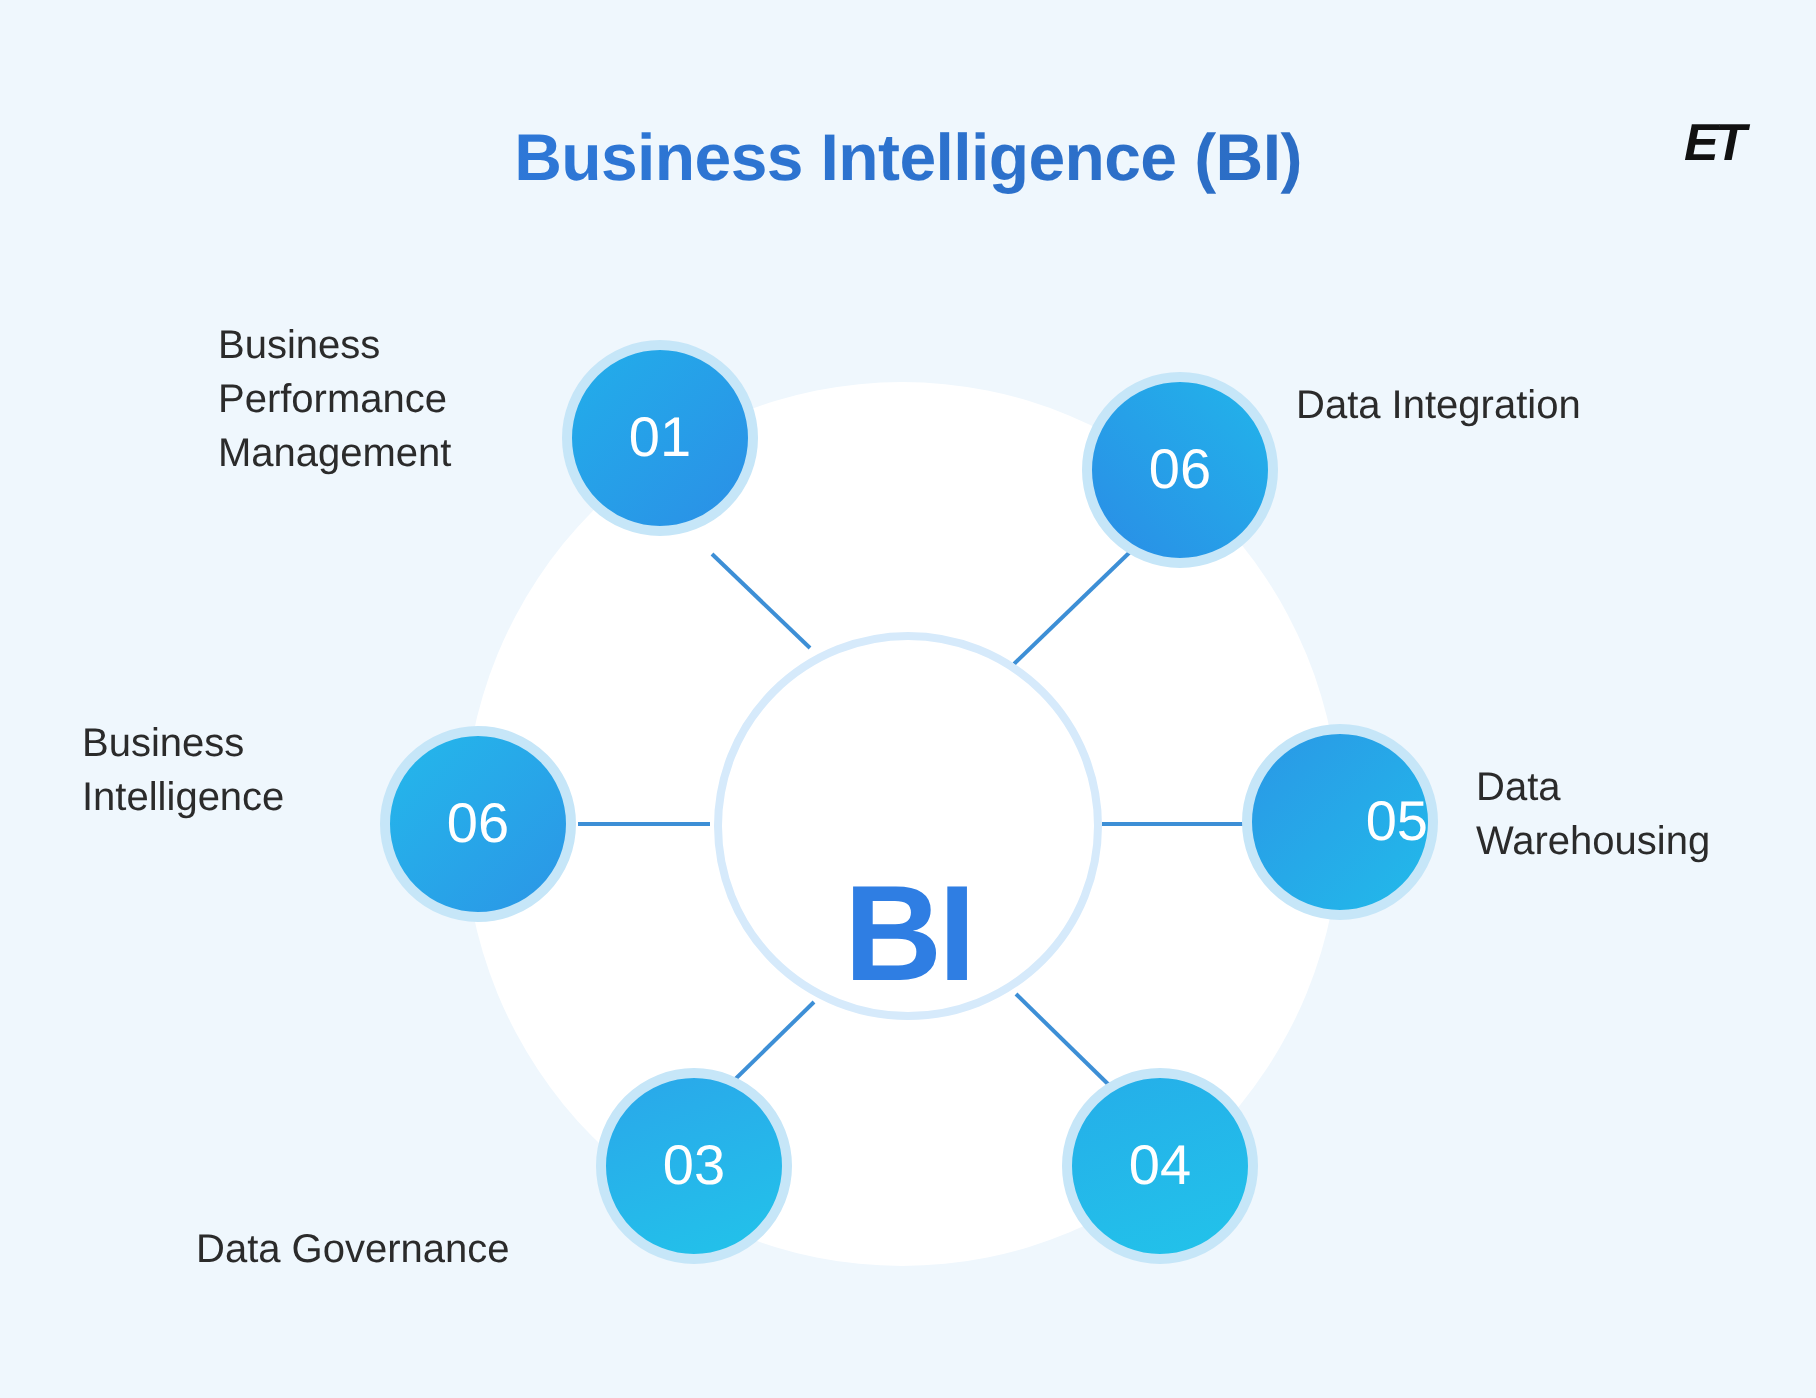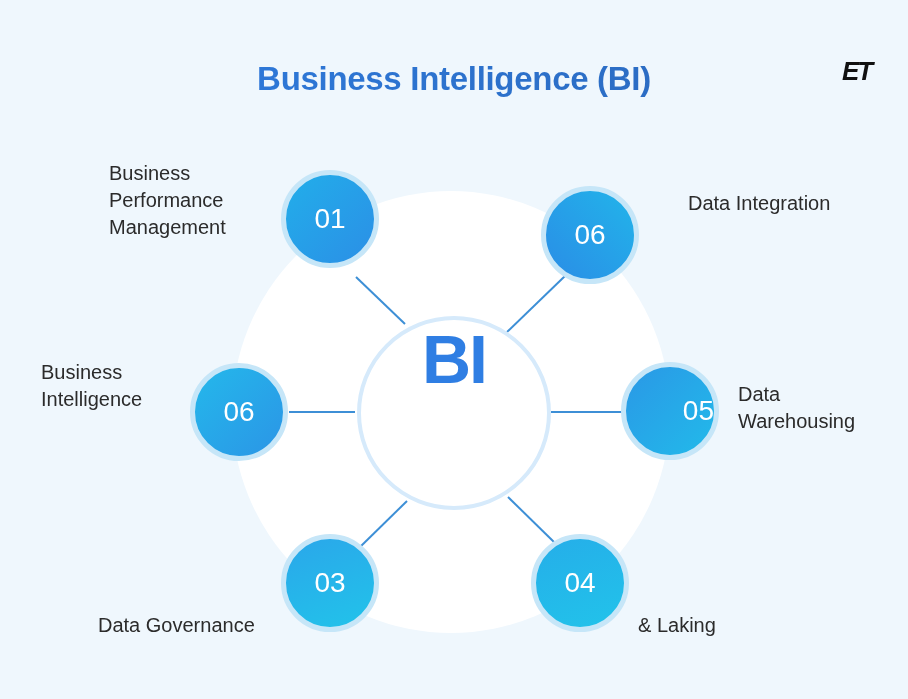--- a/index.html
+++ b/index.html
@@ -23,21 +23,21 @@
     margin-top: 16px;
   }
   .bg-circle {
     position: absolute; left: 232px; top: 191px; width: 438px; height: 442px;
     border-radius: 50%; background: #ffffff;
   }
   svg.lines { position: absolute; left: 0; top: 0; }
   .center {
     position: absolute; left: 357px; top: 316px; width: 186px; height: 186px;
     border-radius: 50%; background: #fff; border: 4px solid #d6eafb;
-    display: flex; align-items: flex-start; justify-content: center;
+    display: flex; align-items: flex-end; justify-content: center;
   }
   .center span { font-size: 68px; font-weight: bold; color: #2f7ee3; letter-spacing: -2px; }
   .node {
     position: absolute; width: 88px; height: 88px; border-radius: 50%;
     border: 5px solid #c6e6f8;
     display: flex; align-items: center; justify-content: center;
     color: #fff; font-size: 28px;
     box-sizing: content-box;
   }
   .label {
@@ -66,21 +66,21 @@
 <div class="center">
   <span>BI</span>
 </div>
 
 <div class="node" style="left:281px;top:170px;background:linear-gradient(135deg,#22aeea 0%,#2b8fe6 100%);">
   <span>01</span>
 </div>
 <div class="node" style="left:190px;top:363px;background:linear-gradient(135deg,#24b8eb 0%,#2b95e6 100%);">
   <span>06</span>
 </div>
-<div class="node" style="left:281px;top:534px;background:linear-gradient(160deg,#2aa7ea 0%,#22c3ea 100%);">
+<div class="node" style="left:298px;top:534px;background:linear-gradient(160deg,#2aa7ea 0%,#22c3ea 100%);">
   <span>03</span>
 </div>
 <div class="node" style="left:531px;top:534px;background:linear-gradient(160deg,#25aee9 0%,#22c3ea 100%);">
   <span>04</span>
 </div>
 <div class="node" style="left:621px;top:362px;background:linear-gradient(135deg,#2a98e6 0%,#22baea 100%);justify-content:flex-end;">
   <span>05</span>
 </div>
 <div class="node" style="left:541px;top:186px;background:linear-gradient(45deg,#2a8de6 0%,#22b4ea 100%);">
   <span>06</span>
@@ -92,21 +92,20 @@
   <div>Management</div>
 </div>
 <div class="label" style="left:41px;top:359px;">
   <div>Business</div>
   <div>Intelligence</div>
 </div>
 <div class="label" style="left:98px;top:612px;">
   <div>Data Governance</div>
 </div>
 <div class="label" style="left:638px;top:612px;">
-  <div>&amp; Laking</div>
 </div>
 <div class="label" style="left:738px;top:381px;">
   <div>Data</div>
   <div>Warehousing</div>
 </div>
-<div class="label" style="left:688px;top:190px;">
+<div class="label" style="left:648px;top:190px;">
   <div>Data Integration</div>
 </div>
 
 </body></html>

